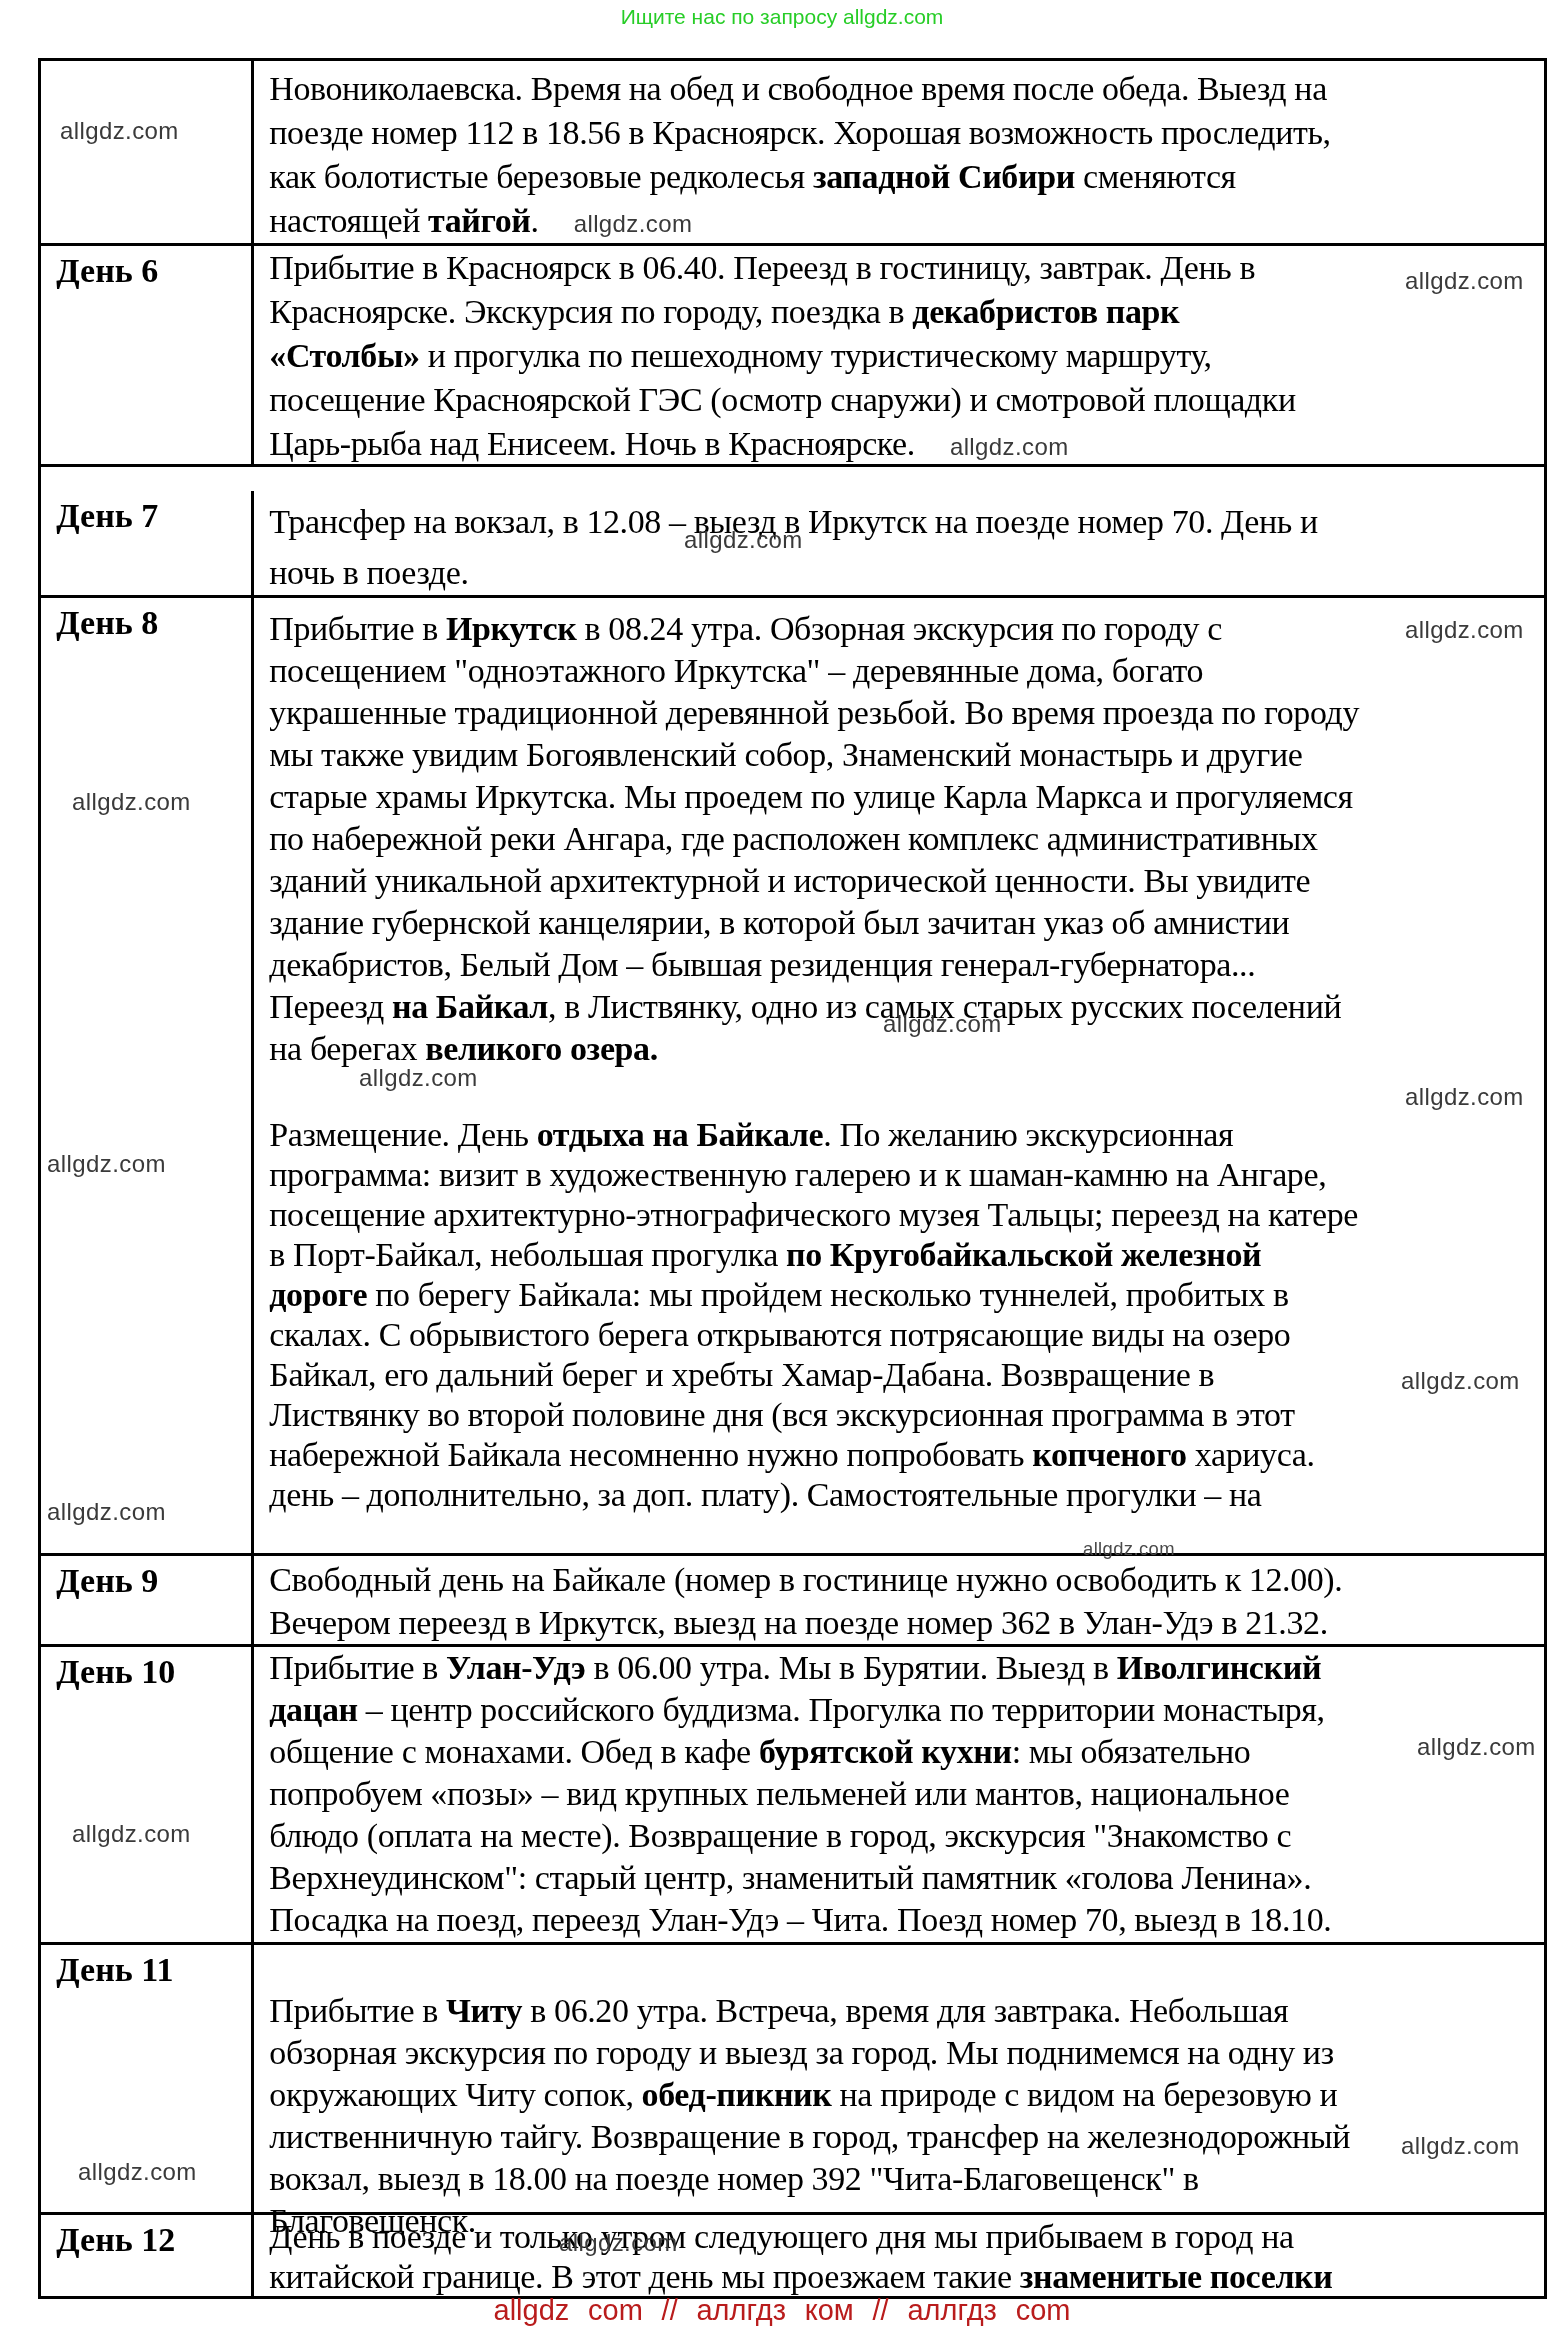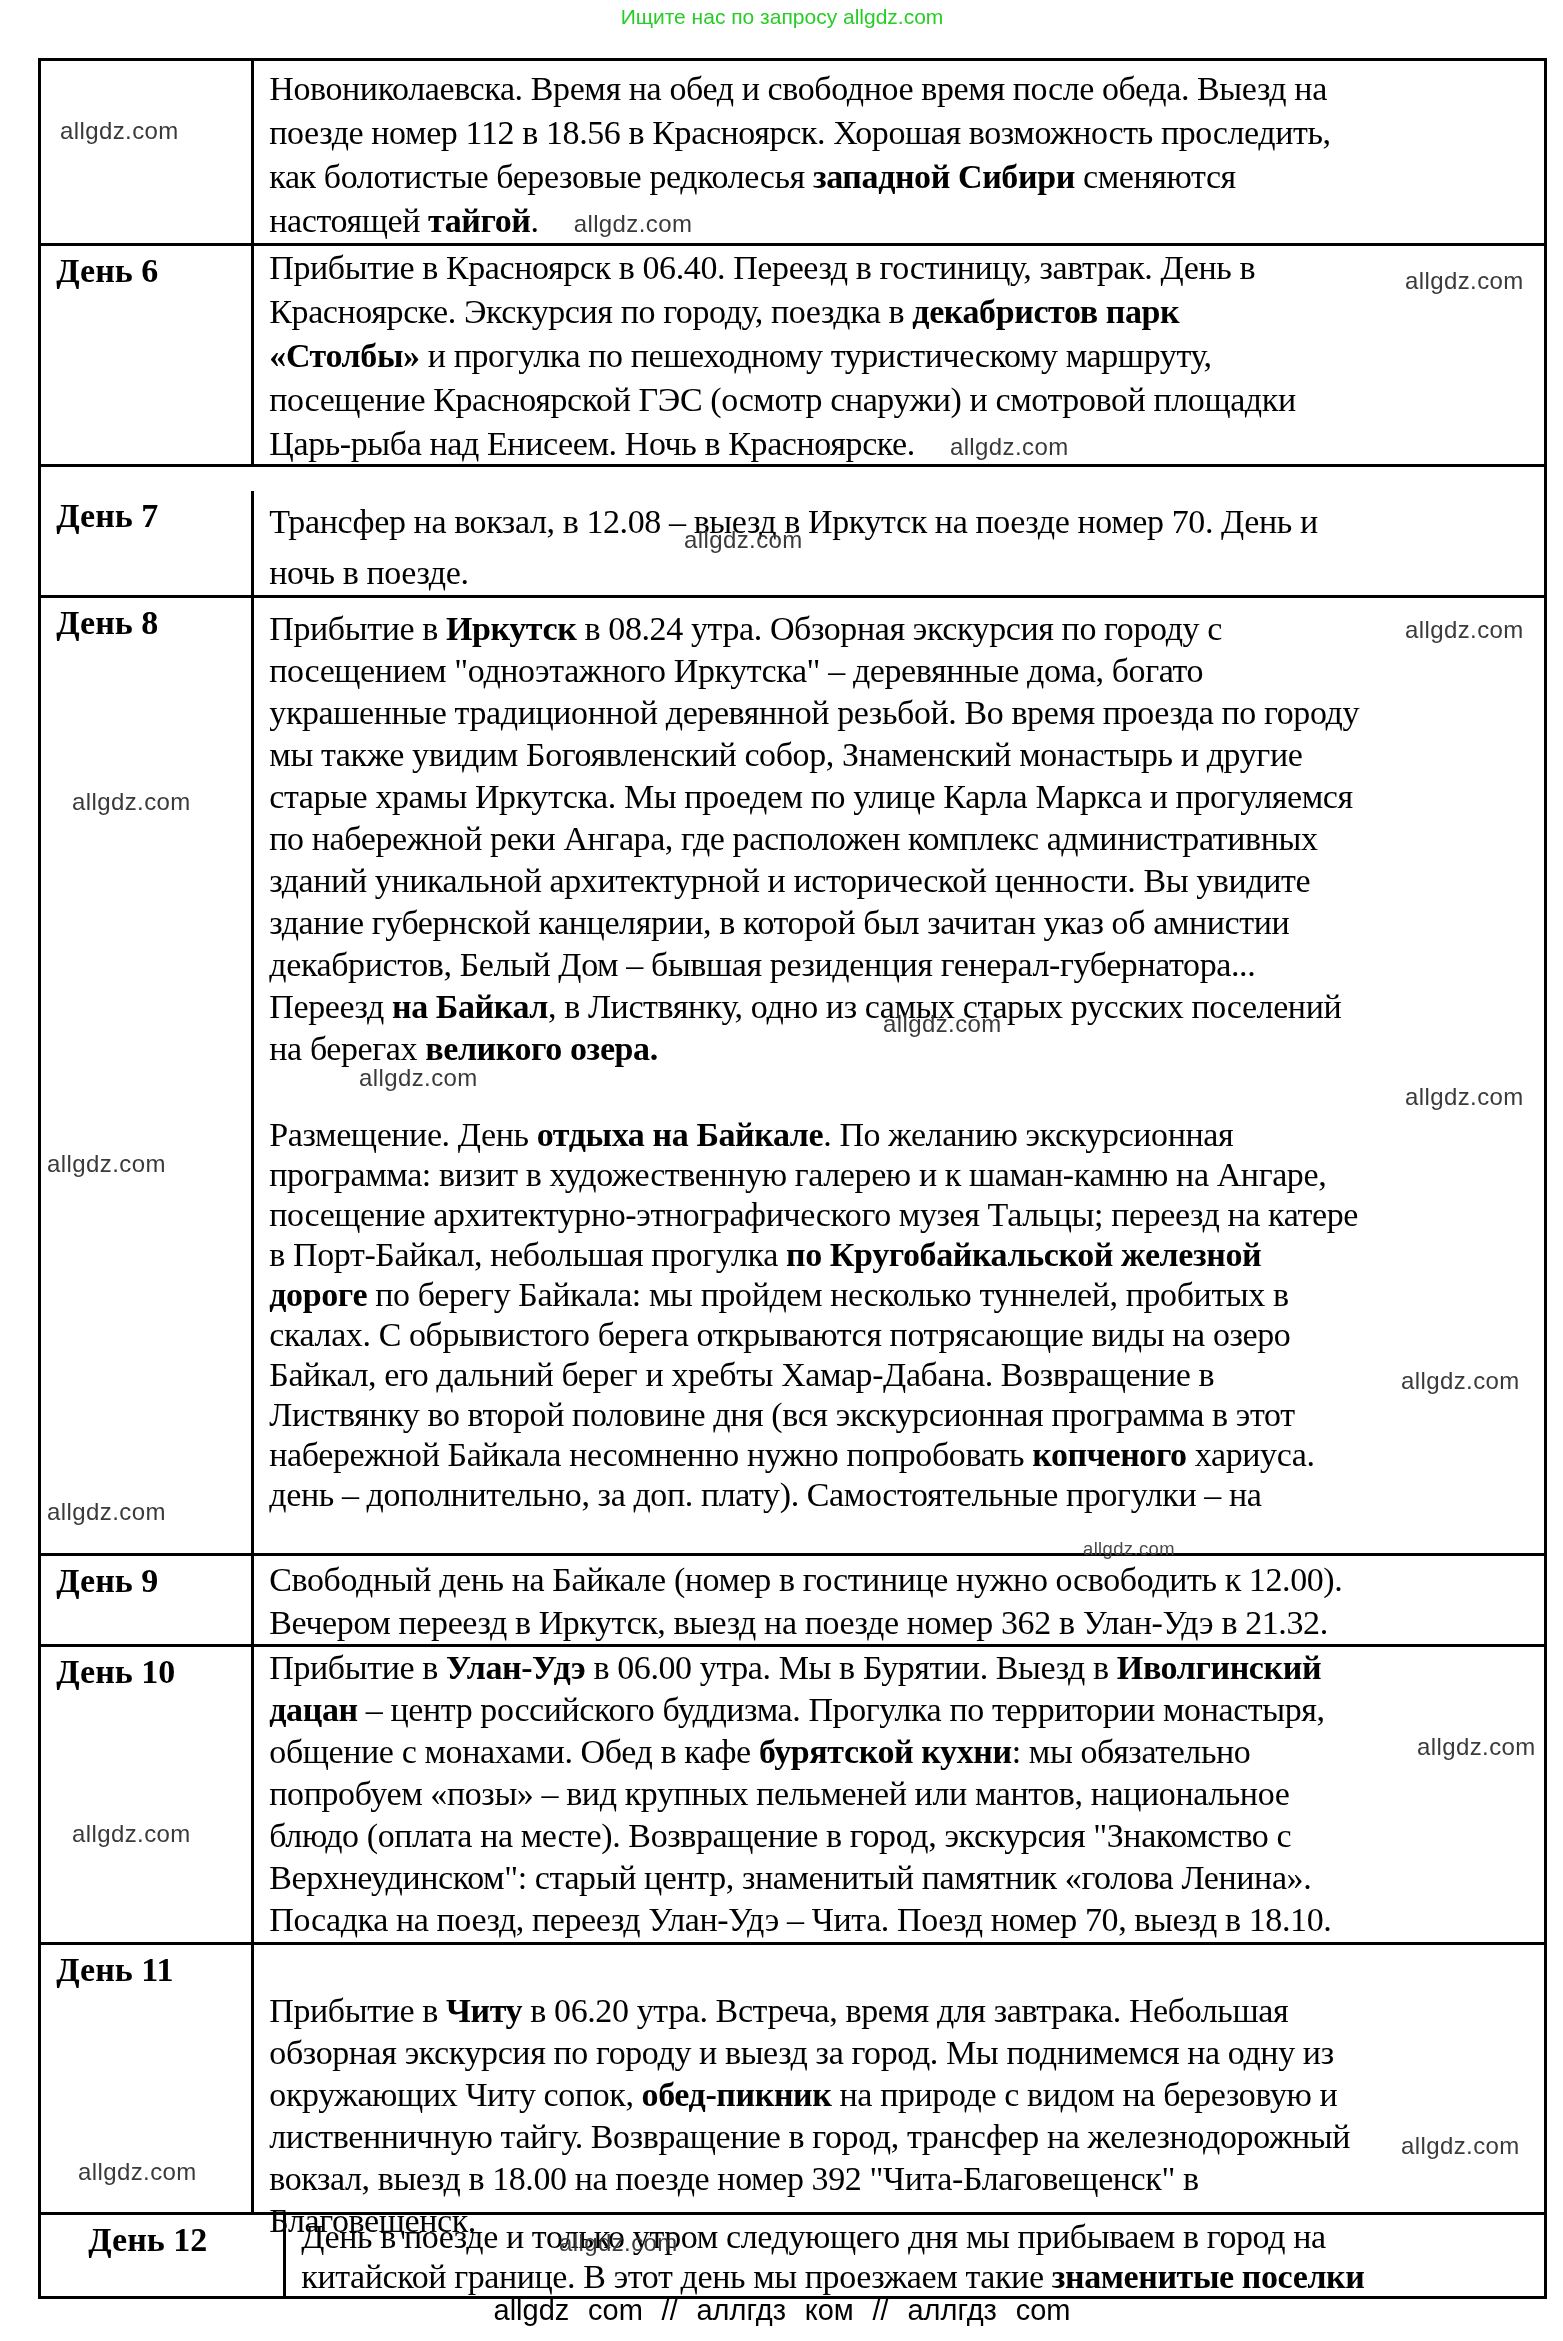--- a/index.html
+++ b/index.html
@@ -1,22 +1,22 @@
 <!DOCTYPE html>
 <html style="font-size:12.3px"><head>
 <meta charset="utf-8">
 <style>
   html,body{margin:0;padding:0;background:#ffffff;}
   body{width:1564px;height:2342px;position:relative;font-family:"Liberation Serif",serif;color:#000;}
   .banner{position:absolute;left:0;width:100%;text-align:center;font-family:"Liberation Sans",sans-serif;}
   .banner.top{top:4.6px;font-size:21px;color:#27cd27;}
-  .banner.bottom{top:2294px;font-size:29px;word-spacing:10.7px;color:#000000;}
+  .banner.bottom{top:2294px;font-size:29px;word-spacing:10.7px;color:#b91c1c;}
   .doc-table{position:absolute;left:38px;top:58px;width:1509px;border:3.8px solid #000;box-sizing:border-box;background:#fff;}
   .t-row{display:flex;position:relative;border-bottom:3.1px solid #000;}
-  .t-row:last-child{border-bottom:none;margin-left:32px;}
+  .t-row:last-child{border-bottom:none;}
   .cell-day{width:213px;flex:0 0 213px;border-right:3.1px solid #000;position:relative;box-sizing:border-box;}
   .day-label{font-weight:bold;font-size:34px;padding:6.1px 0 0 15.3px;letter-spacing:0;}
   .cell-body{flex:1 1 auto;position:relative;padding-right:3.1px;padding-left:15.3px;box-sizing:border-box;}
   .line{white-space:nowrap;font-size:34px;letter-spacing:-0.4px;}
   .b{font-weight:bold;}
   .wm{font-family:"Liberation Sans",sans-serif;font-size:24px;color:#3a3a3a;letter-spacing:0.4px;white-space:nowrap;line-height:1;}
   .wm.abs{position:absolute;z-index:2;}
   .wm.inline{display:inline-block;margin-left:35px;}
   .wm.small{font-size:18.4px;color:#4a4a4a;}
 </style>

